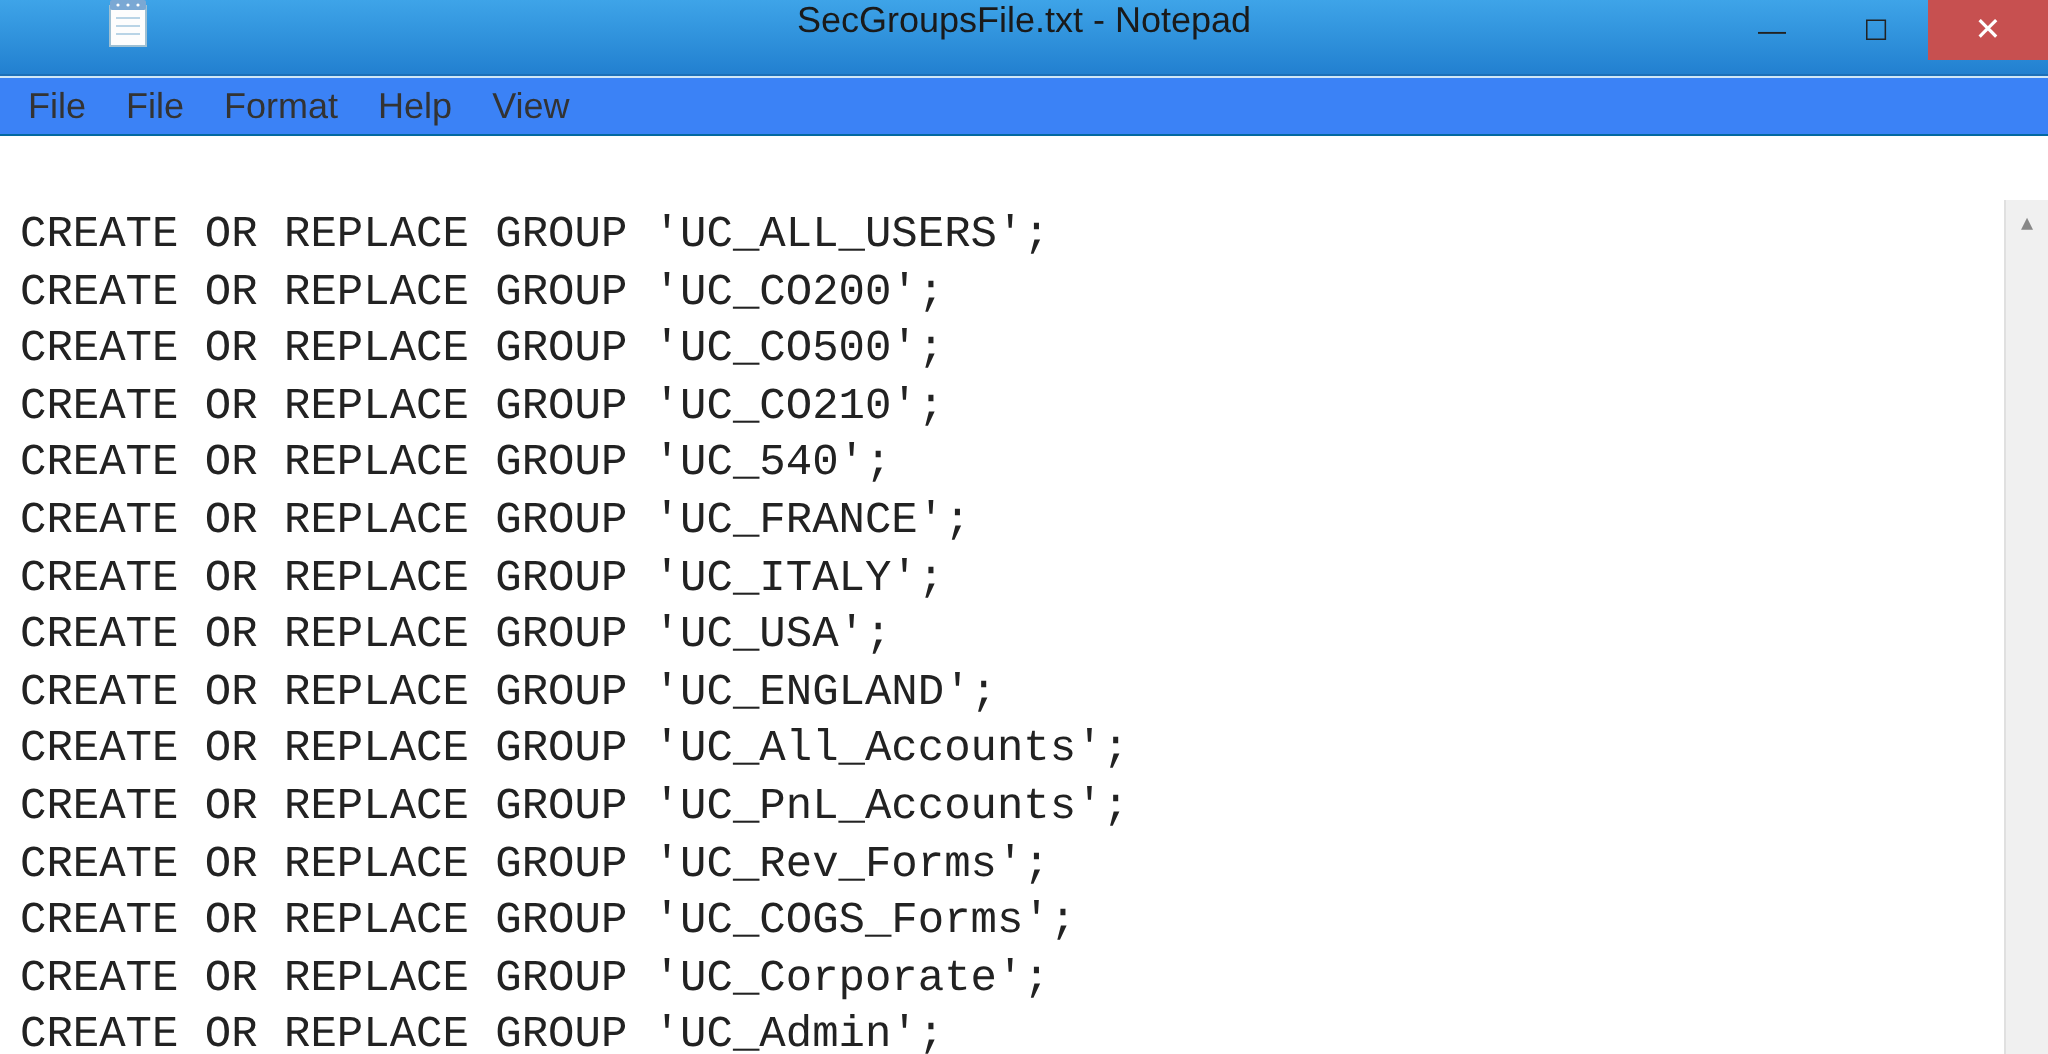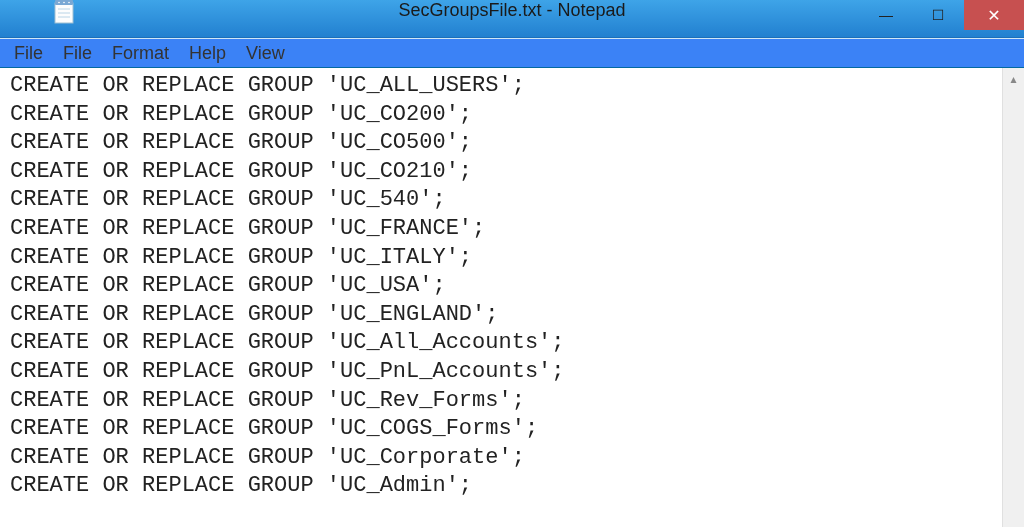--- a/index.html
+++ b/index.html
@@ -86,20 +86,21 @@
     }
     .menu-item {
       padding: 2px 8px;
       cursor: default;
     }
     .content-area {
       flex: 1;
       display: flex;
       overflow: hidden;
       background: #fff;
+      margin-top: 32px;
     }
     .text-content {
       flex: 1;
       padding: 4px 8px 4px 10px;
       font-family: Consolas, "Courier New", monospace;
       font-size: 22px;
       line-height: 28.6px;
       white-space: pre;
       color: #222;
       overflow: hidden;

